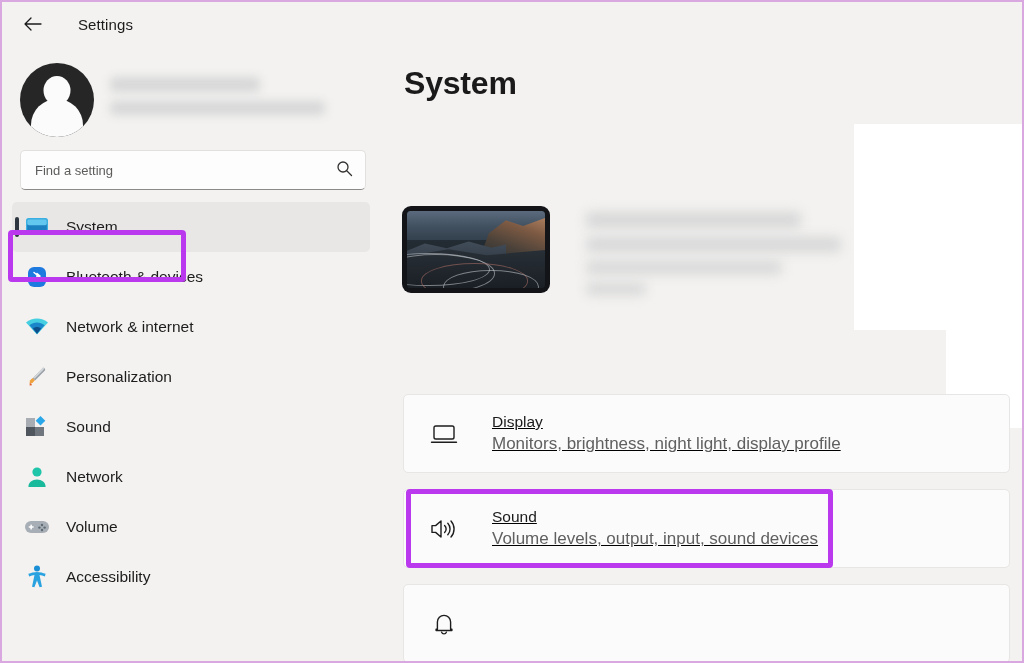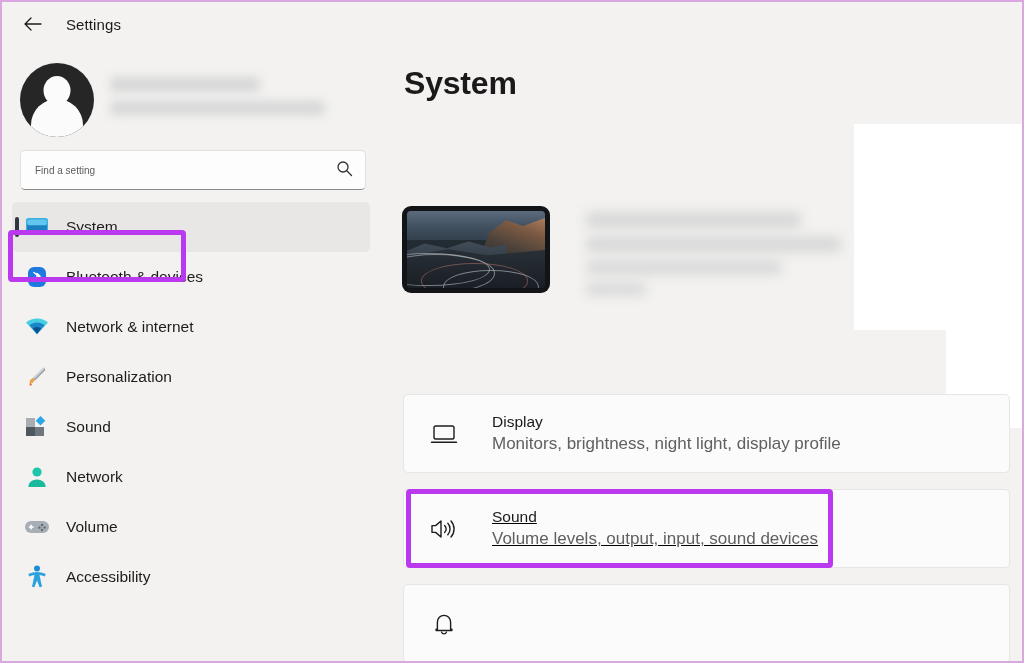--- a/index.html
+++ b/index.html
@@ -31,21 +31,21 @@
     align-items: center;
     background: #f3f2f1;
   }
   .back-btn {
     width: 34px; height: 32px;
     margin-left: 14px;
     display: flex; align-items: center; justify-content: center;
   }
   .back-btn svg { display: block; }
   .app-title {
-    margin-left: 16px;
+    margin-left: 28px;
     font-size: 15px;
     color: #1b1b1b;
     letter-spacing: .1px;
   }
 
   
   .sidebar {
     position: absolute;
     left: 0; top: 44px;
     width: 398px;
@@ -107,21 +107,21 @@
     display: flex;
     align-items: center;
     padding: 0 12px 0 14px;
   }
   .search-wrap input {
     flex: 1;
     border: none;
     outline: none;
     background: transparent;
     font-family: "Liberation Sans", sans-serif;
-    font-size: 10px;
+    font-size: 13px;
     color: #7f1d1d;
   }
   .search-wrap input::placeholder { color: #5d5c5b; }
   .search-icon { flex: none; margin-left: 6px; }
 
   
   .navlist { margin-top: 12px; }
 
   .nav-item {
     position: relative;
@@ -274,21 +274,21 @@
   .card-title {
     font-size: 15.5px;
     color: #1a1a1a;
     margin-bottom: 3px;
   }
   .card-sub {
     font-size: 17px;
     color: #616060;
   }
 
-  .card-display { top: 348px; }
+  .card-display { top: 348px; text-decoration: underline; }
   .card-sound   { top: 443px; text-decoration: underline; }
   .card-notify  { top: 538px; }
 
   
   .hl {
     position: absolute;
     border: 5px solid #ba39ee;
     border-radius: 4px;
     pointer-events: none;
     z-index: 30;

